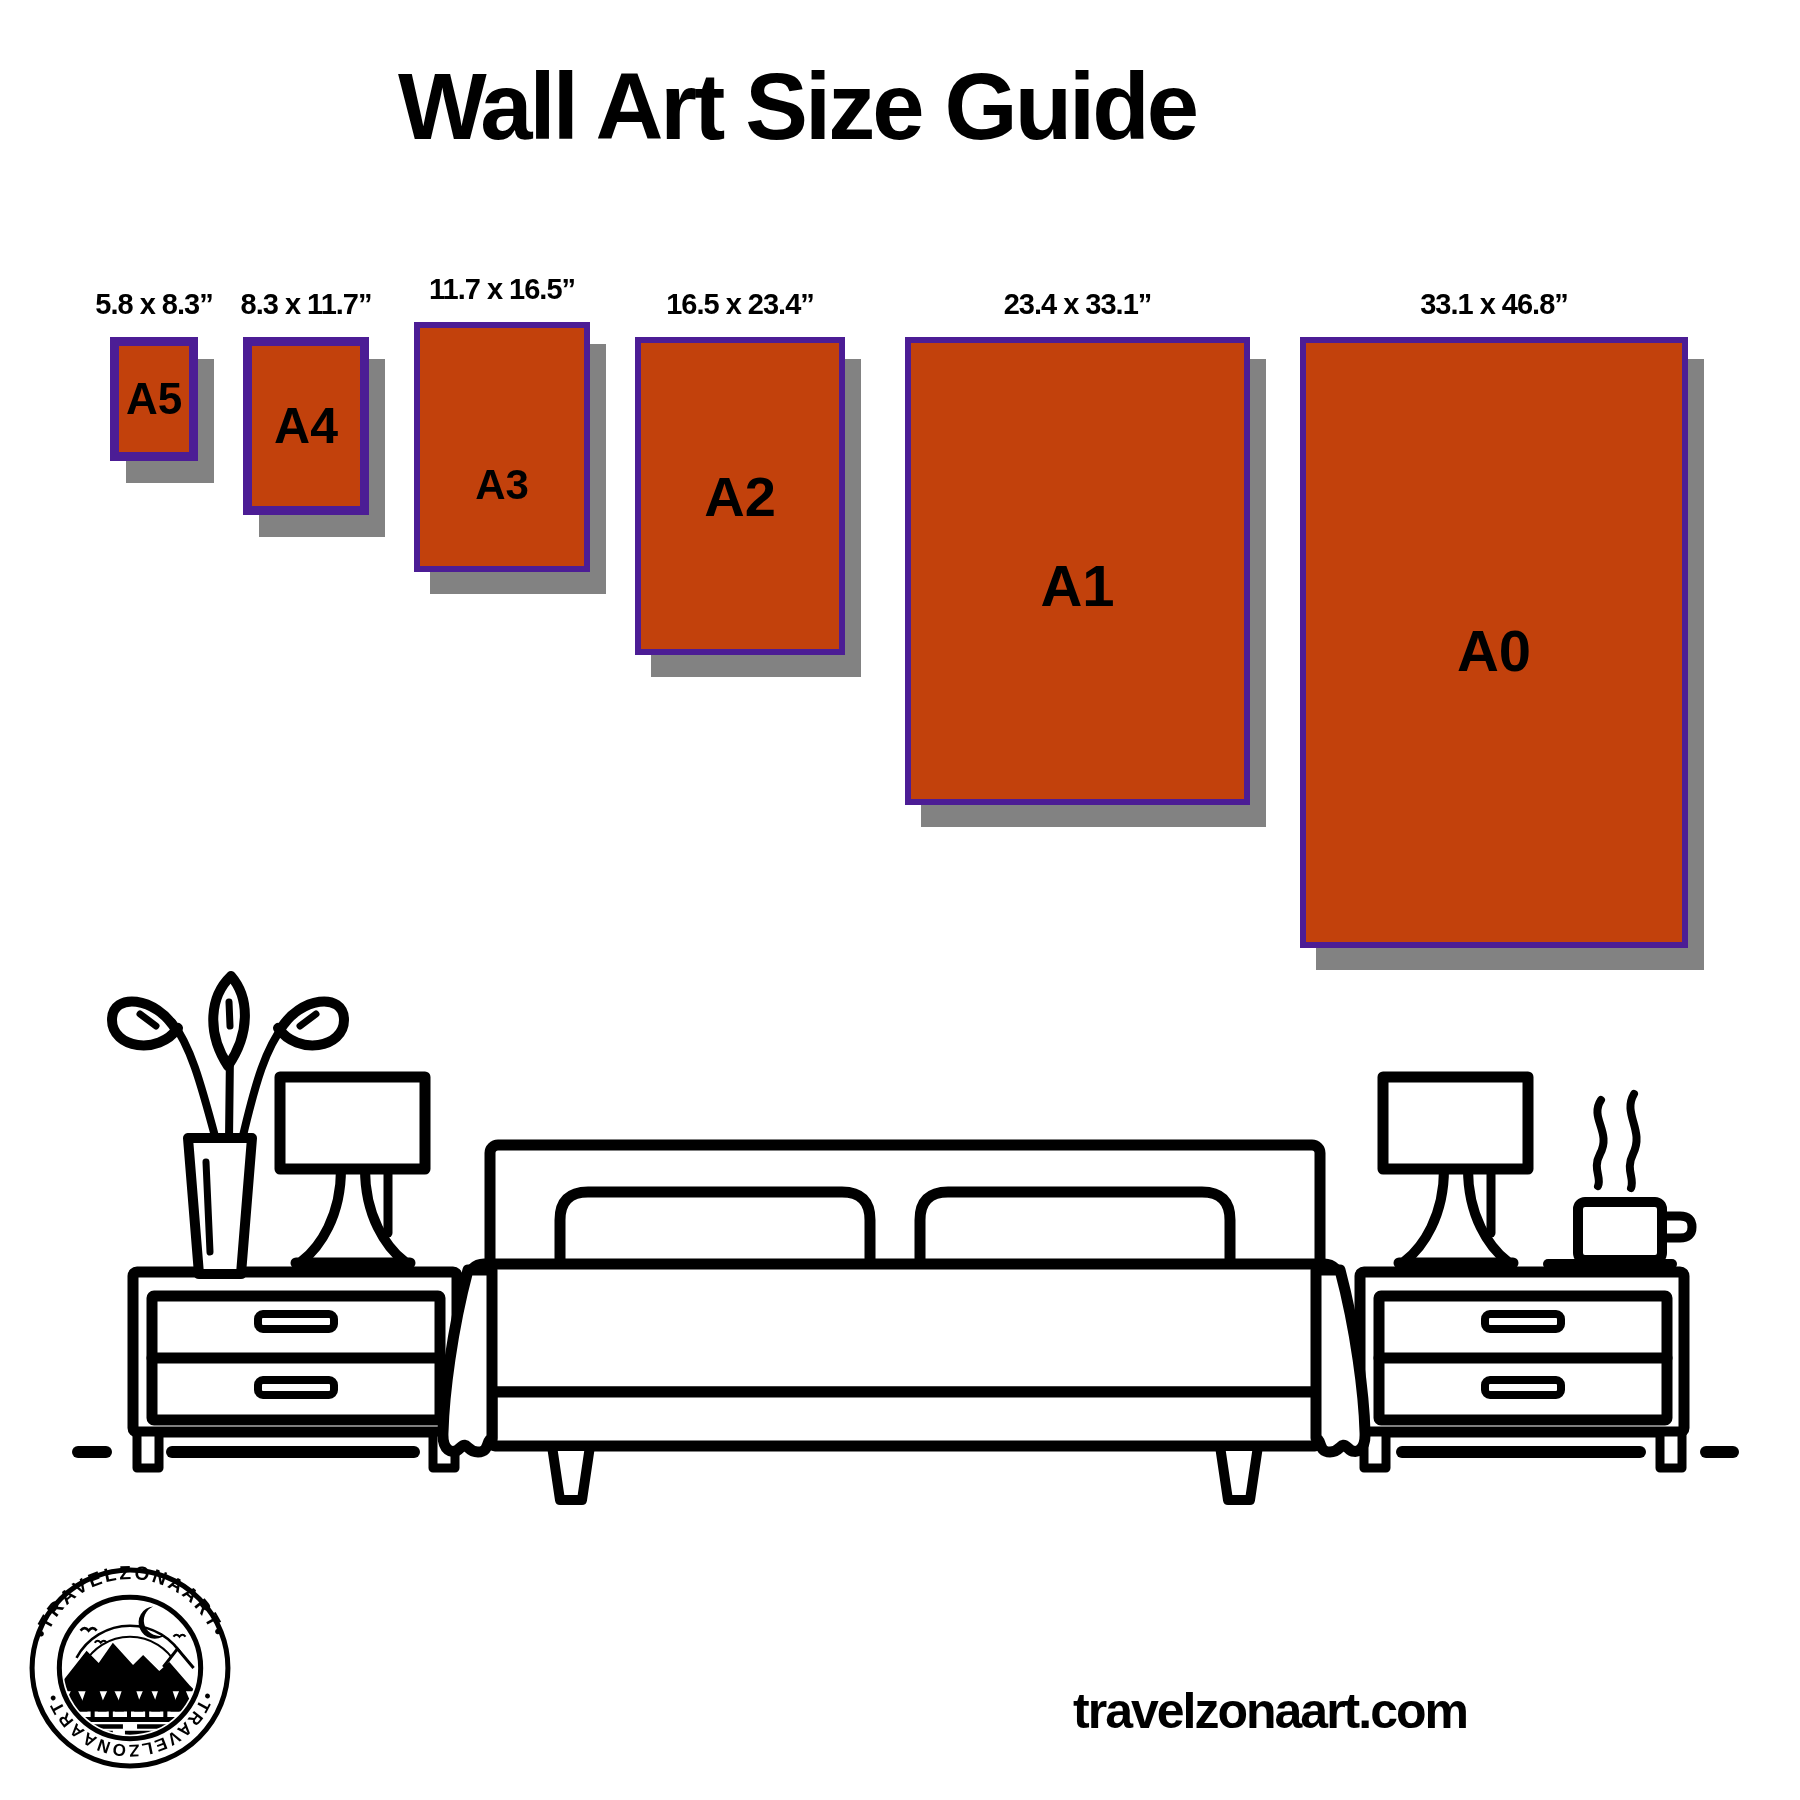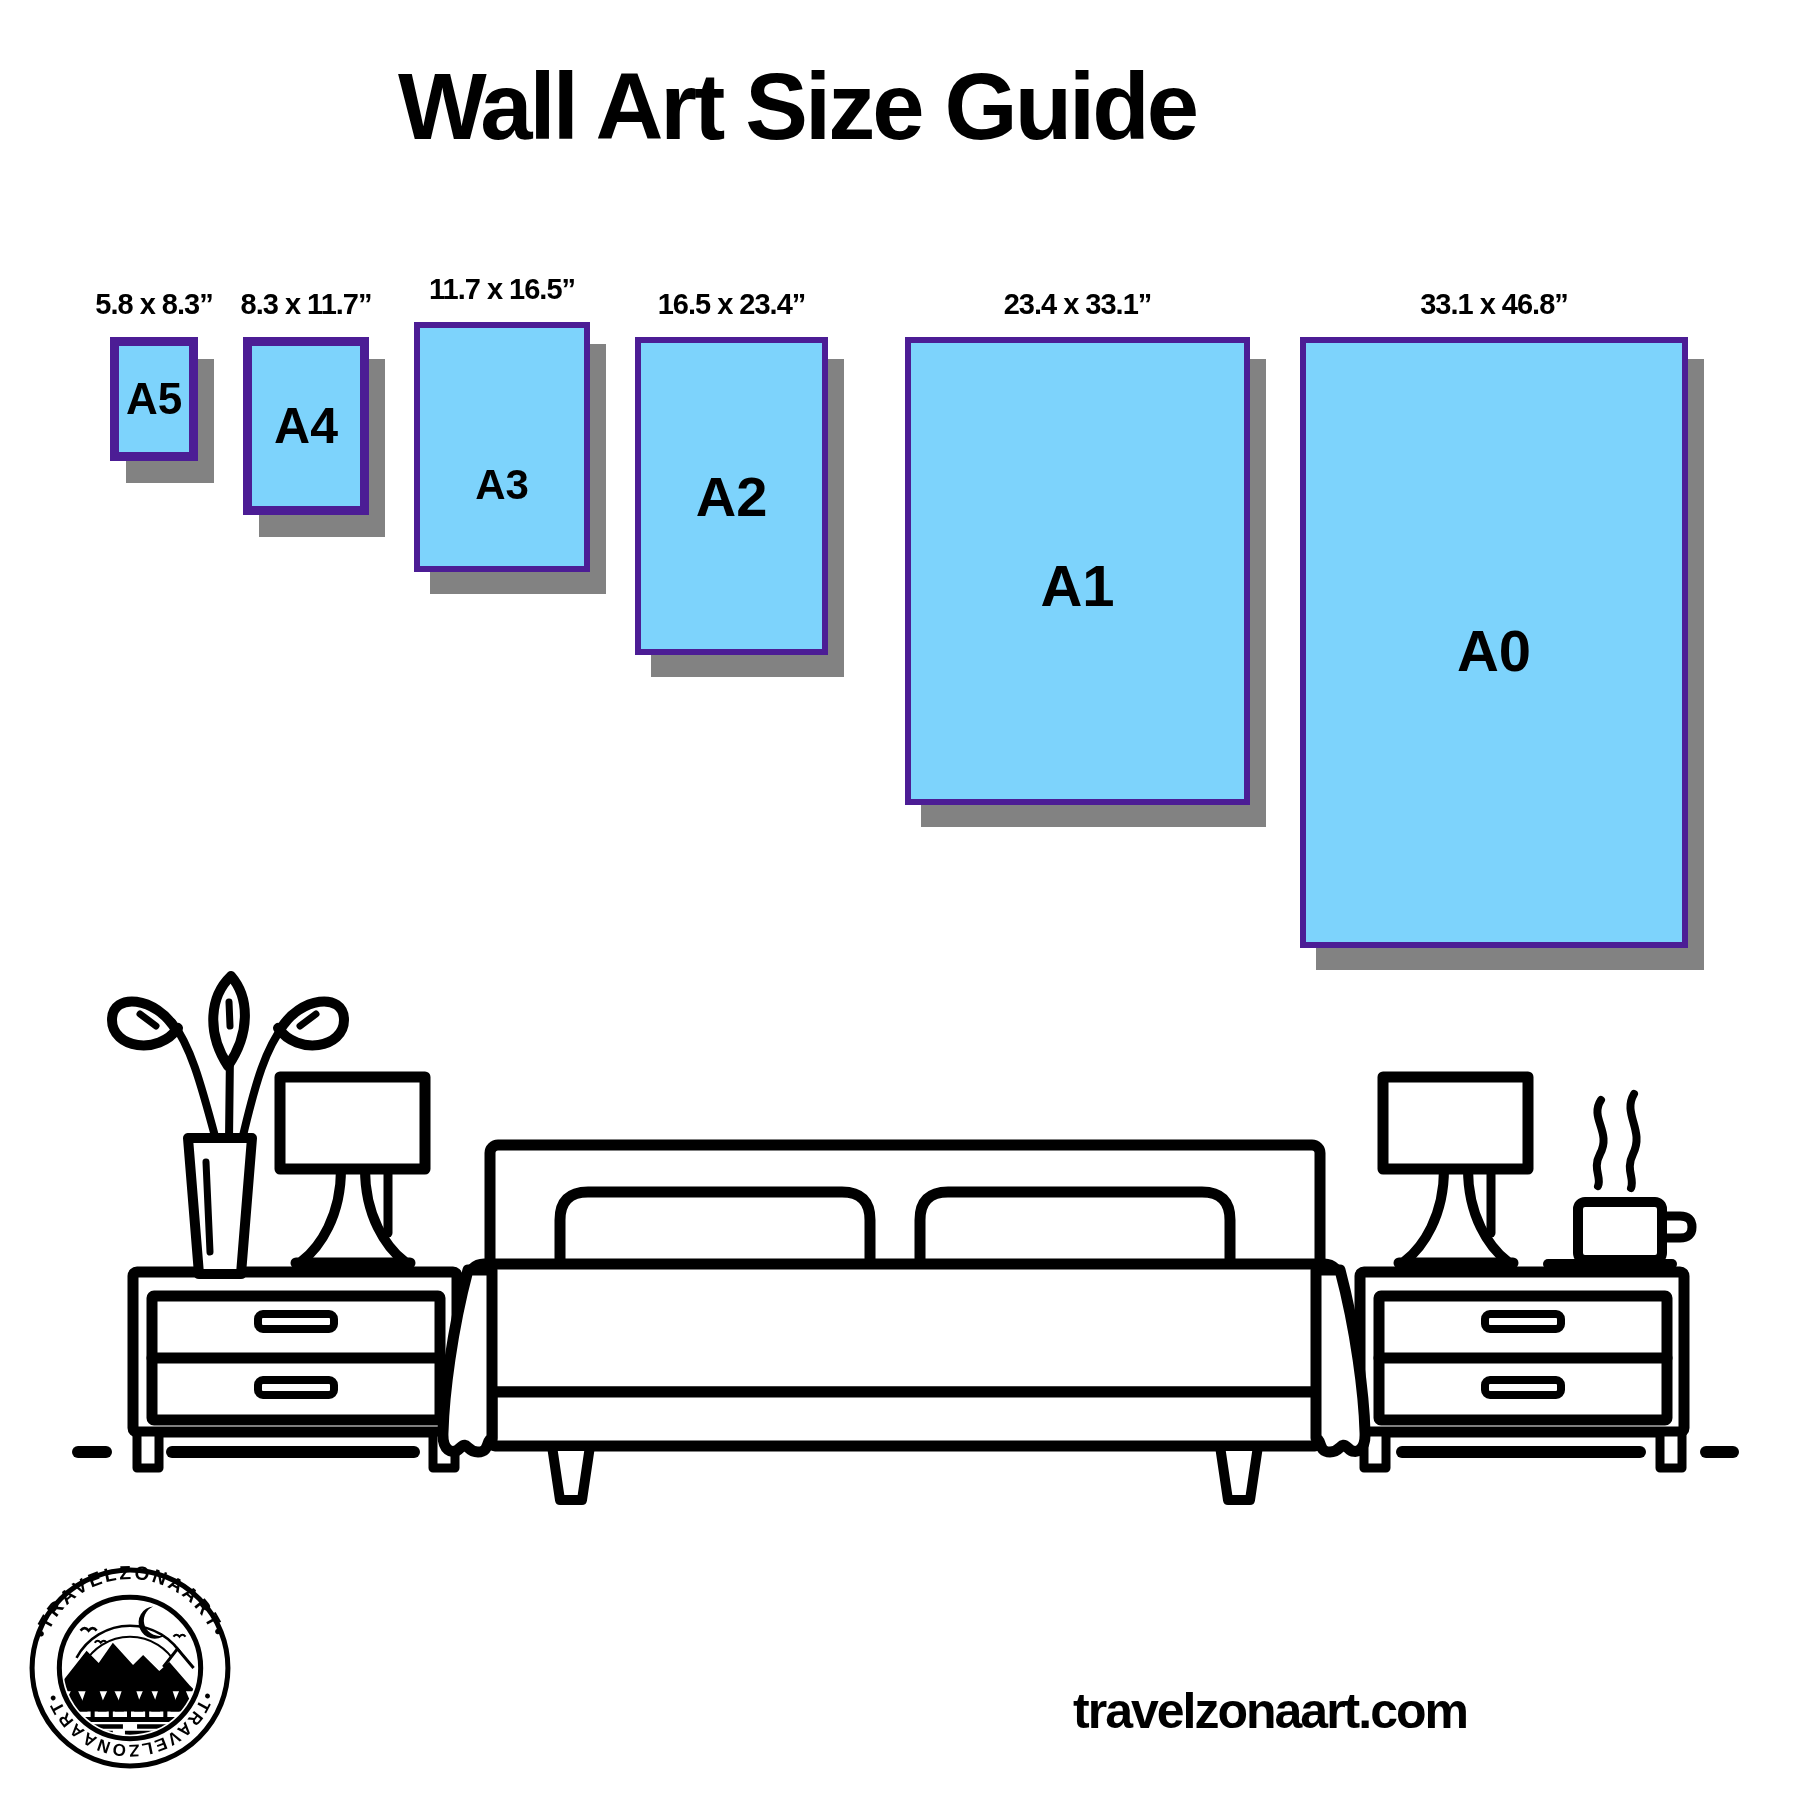--- a/index.html
+++ b/index.html
@@ -9,33 +9,33 @@
   }
   
   .title{
     position:absolute;top:53px;left:0;width:1594px;text-align:center;
     font-size:94px;font-weight:800;letter-spacing:-3px;white-space:nowrap;
   }
   
   .frame{position:absolute;}
   .frame .shadow{position:absolute;left:16px;top:22px;width:100%;height:100%;background:#828282;}
   .frame .paper{
-    position:absolute;left:0;top:0;width:100%;height:100%;background:#7dd3fc;
+    position:absolute;left:0;top:0;width:100%;height:100%;background:#c2410c;
     border:6px solid #4c1d95;box-sizing:border-box;
     display:flex;align-items:center;justify-content:center;
   }
   .frame .dims{
     position:absolute;bottom:100%;left:50%;transform:translateX(-50%);
     margin-bottom:16px;white-space:nowrap;font-weight:bold;font-size:29px;letter-spacing:-1px;
   }
   .frame .code{font-weight:bold;}
   .f-a5{left:110px;top:337px;width:88px;height:124px;}  .f-a5 .paper{border-width:9px;} .f-a5 .code{font-size:44px;}
   .f-a4{left:243px;top:337px;width:126px;height:178px;} .f-a4 .paper{border-width:9px;} .f-a4 .code{font-size:50px;}
   .f-a3{left:414px;top:322px;width:176px;height:250px;} .f-a3 .code{font-size:42px;transform:translateY(38px);}
-  .f-a2{left:635px;top:337px;width:193px;height:318px;} .f-a2 .code{font-size:56px;}
+  .f-a2{left:635px;top:337px;width:178px;height:318px;padding-left:32px;} .f-a2 .code{font-size:56px;}
   .f-a1{left:905px;top:337px;width:345px;height:468px;} .f-a1 .code{font-size:58px;transform:translateY(14px);}
   .f-a0{left:1300px;top:337px;width:388px;height:611px;} .f-a0 .code{font-size:58px;transform:translateY(8px);}
   
   .scene{position:absolute;left:0;top:850px;}
   .scene *{vector-effect:none;}
   
   .logo{position:absolute;left:24px;top:1562px;}
   .logo text{font-family:"Liberation Sans", sans-serif;font-weight:bold;}
   
   .website{

